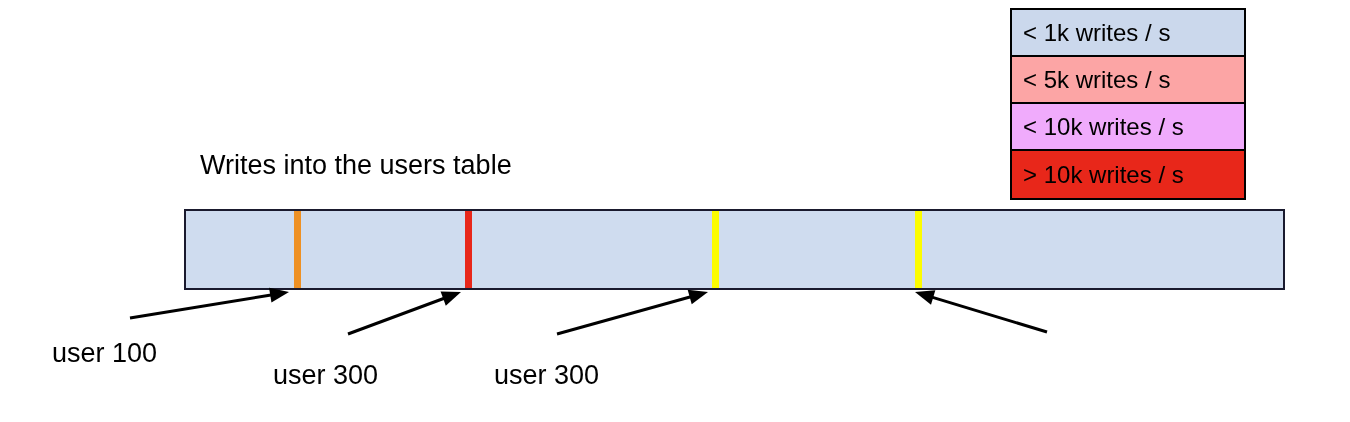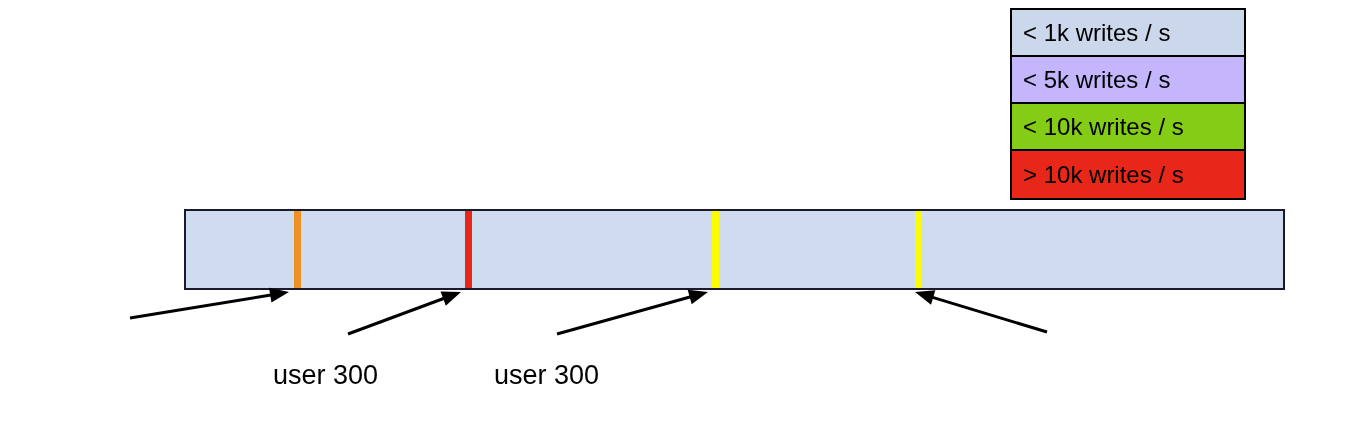--- a/index.html
+++ b/index.html
@@ -92,45 +92,47 @@
 </style>
 </head>
 <body>
 
 <div id="canvas">
 
   <div id="legend">
     <div class="legend-row" style="background: rgb(203, 216, 236);">
       <span class="legend-label">&lt; 1k writes / s</span>
     </div>
-    <div class="legend-row" style="background: #c4b5fd;">
+    <div class="legend-row" style="background: #fca5a5;">
       <span class="legend-label">&lt; 5k writes / s</span>
     </div>
-    <div class="legend-row" style="background: #84cc16;">
+    <div class="legend-row" style="background: #f0abfc;">
       <span class="legend-label">&lt; 10k writes / s</span>
     </div>
     <div class="legend-row" style="background: rgb(232, 39, 26); text-align: right;">
       <span class="legend-label">&gt; 10k writes / s</span>
     </div>
   </div>
 
+  <div id="caption">Writes into the users table</div>
 
   <div id="bar" style="background: rgb(207, 220, 239); border-color: rgb(26, 26, 46);">
       <div class="stripe" style="left: 108px; background: rgb(238, 144, 35);"></div>
       <div class="stripe" style="left: 279px; background: rgb(232, 39, 26);"></div>
       <div class="stripe" style="left: 526px; background: rgb(252, 252, 0);"></div>
       <div class="stripe" style="left: 729px; background: rgb(252, 252, 0);"></div>
     </div>
 
   <svg id="arrows" viewBox="0 0 1350 422" xmlns="http://www.w3.org/2000/svg">
       <line x1="130" y1="318" x2="274.1966115712472" y2="294.4206798688527" stroke="#000000" stroke-width="3"></line>
       <polygon points="289,292 271.45938125800615,302.4678887149231 269.0387013891535,287.6645002861703" fill="#000000"></polygon>
       <line x1="348" y1="334" x2="446.93978163077185" y2="297.2259218717485" stroke="#000000" stroke-width="3"></line>
       <polygon points="461,292 445.8033510015186,305.64961022216215 440.5774291297701,291.58939185293406" fill="#000000"></polygon>
       <line x1="557" y1="334" x2="693.5486033247278" y2="296.019593777228" stroke="#000000" stroke-width="3"></line>
       <polygon points="708,292 691.7046944332692,304.3171837887916 687.6851006560412,289.8657871135194" fill="#000000"></polygon>
       <line x1="1047" y1="332" x2="929.3553660665021" y2="296.35011092924304" stroke="#000000" stroke-width="3"></line>
       <polygon points="915,292 935.3585191488576,290.33245747712346 931.0084082196145,304.6878235436256" fill="#000000"></polygon>
     </svg>
 
+<div class="user-label" style="left: 52px; top: 338px;">user 100</div>
     <div class="user-label" style="left: 273px; top: 360px;">user 300</div>
     <div class="user-label" style="left: 494px; top: 360px;">user 300</div>
   </div>
 
 </body></html>

